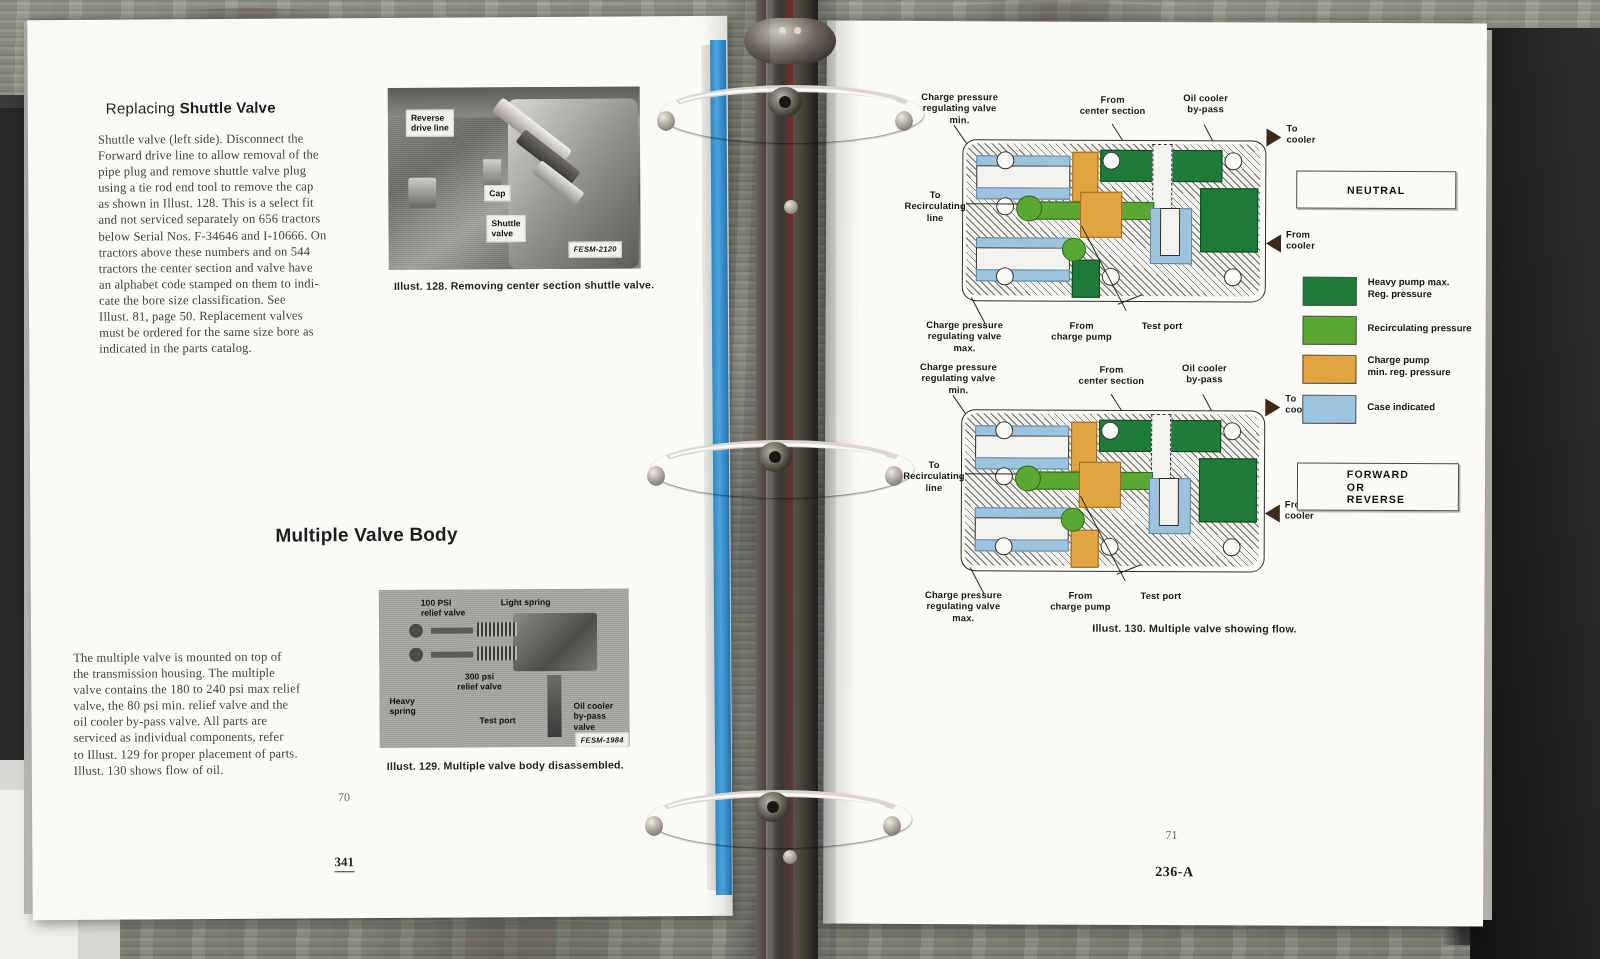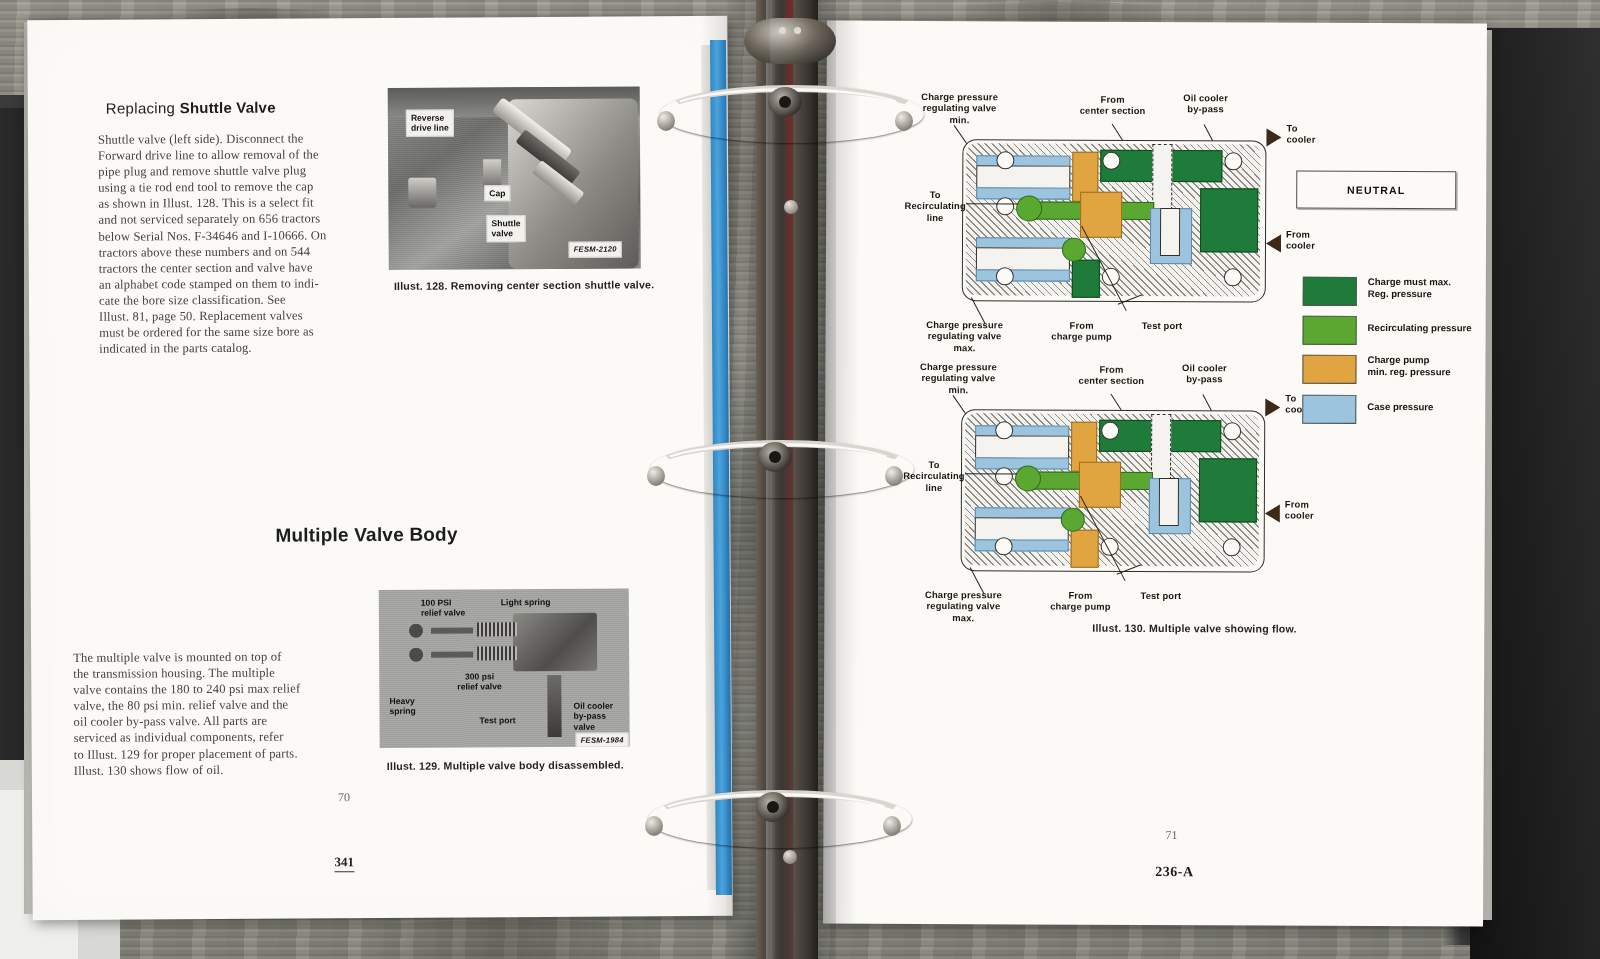--- a/index.html
+++ b/index.html
@@ -358,34 +358,39 @@
       <div class="dlabel" style="left:132px;top:228px;text-align:center;width:92px;">From
 charge pump</div>
       <div class="dleader" style="left:178px;top:134px;width:96px;transform:rotate(62deg);"></div>
       <div class="dlabel" style="left:238px;top:228px;">Test port</div>
       <div class="dleader" style="left:214px;top:212px;width:26px;transform:rotate(-22deg);"></div>
     </div>
 
     <div class="lg-box" style="left:470px;top:148px;width:158px;height:36px;">
       <span>NEUTRAL</span>
     </div>
+    <div class="lg-box" style="left:472px;top:440px;width:160px;height:46px;">
+      <span>FORWARD
+OR
+REVERSE</span>
+    </div>
 
     <div class="sw" style="left:477px;top:254px;background:#1e7b3a;"></div>
-    <div class="sw-lab" style="left:542px;top:253px;">Charge must max.
+    <div class="sw-lab" style="left:542px;top:253px;">Heavy pump max.
 Reg. pressure</div>
 
     <div class="sw" style="left:477px;top:293px;background:#5aa832;"></div>
     <div class="sw-lab" style="left:542px;top:299px;">Recirculating pressure</div>
 
     <div class="sw" style="left:477px;top:332px;background:#e0a441;"></div>
     <div class="sw-lab" style="left:542px;top:331px;">Charge pump
 min. reg. pressure</div>
 
     <div class="sw" style="left:477px;top:372px;background:#9dc4de;"></div>
-    <div class="sw-lab" style="left:542px;top:378px;">Case pressure</div>
+    <div class="sw-lab" style="left:542px;top:378px;">Case indicated</div>
 
     <div class="caption" style="left:268px;top:600px;">Illust. 130.  Multiple valve showing flow.</div>
 
     <div class="pgnum" style="left:342px;top:806px;">71</div>
     <div class="pgcodeR" style="left:332px;top:842px;font-family:Liberation Serif, serif;">236-A</div>
   </div>
 
   <div class="divider2"></div>
   <div class="divider"></div>
   <div class="gutter"></div>

